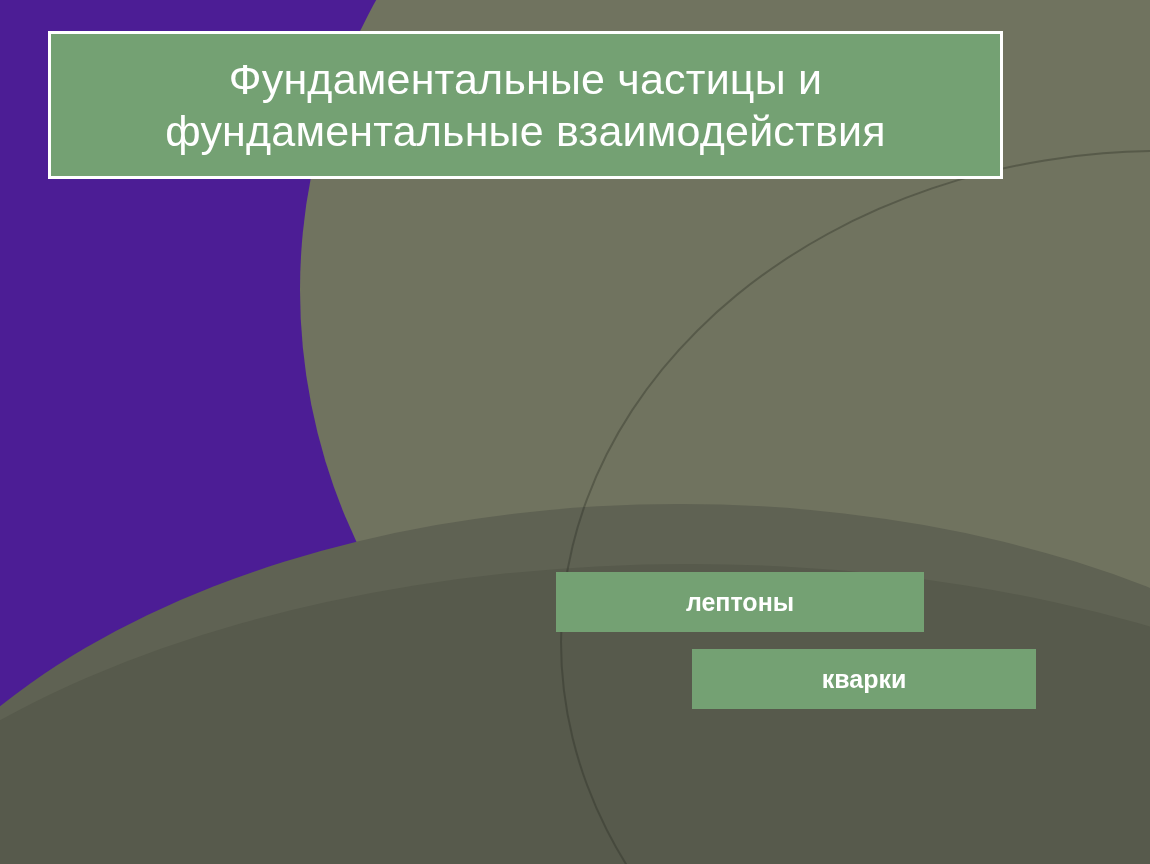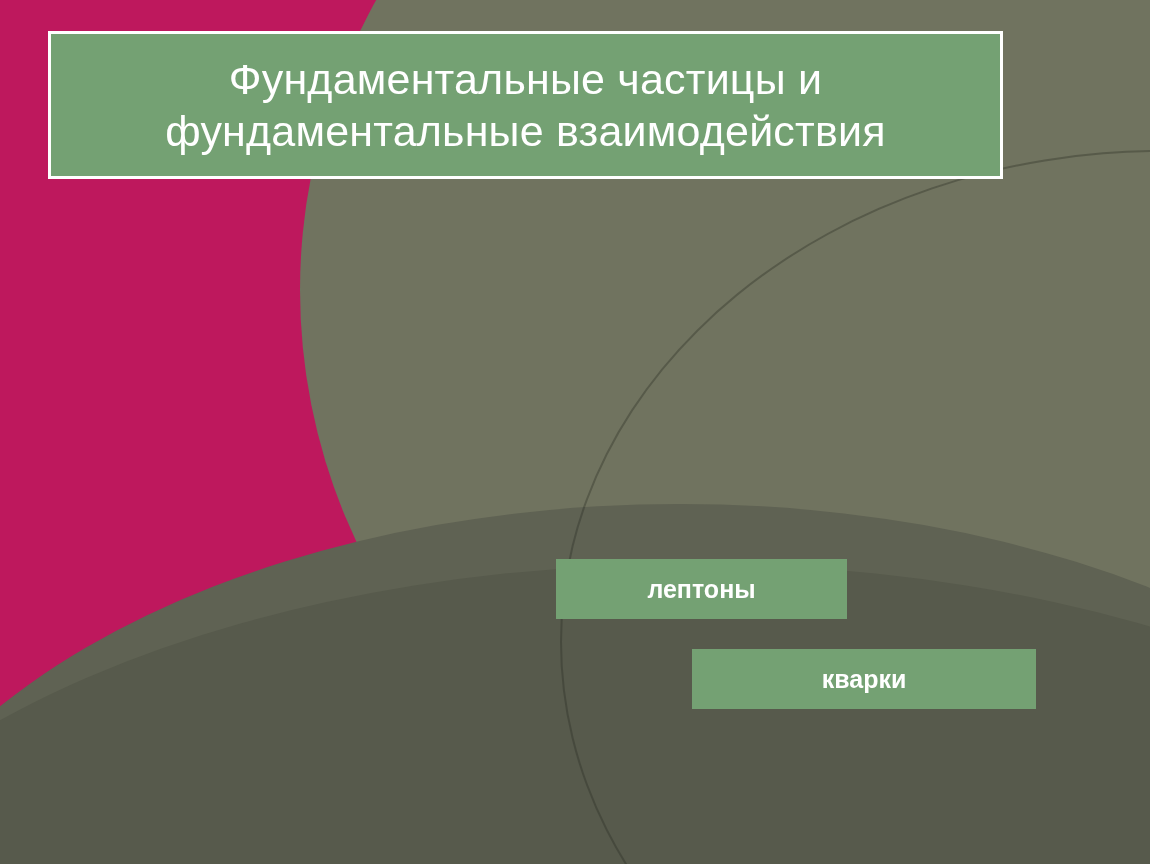--- a/index.html
+++ b/index.html
@@ -9,21 +9,21 @@
   body {
     width: 1150px;
     height: 864px;
     overflow: hidden;
     font-family: "Liberation Sans", sans-serif;
   }
   #slide {
     position: relative;
     width: 1150px;
     height: 864px;
-    background: #be185d;
+    background: #4c1d95;
     overflow: hidden;
   }
   
   .bg-blob-right {
     position: absolute;
     right: -330px;
     top: -300px;
     width: 1180px;
     height: 1180px;
     border-radius: 50%;
@@ -114,22 +114,22 @@
     display: flex;
     align-items: center;
     justify-content: center;
     color: #ffffff;
     font-size: 25px;
     font-weight: bold;
     box-sizing: border-box;
   }
   #box-leptons {
     left: 556px;
-    top: 559px;
-    width: 291px;
+    top: 572px;
+    width: 368px;
     height: 60px;
   }
   #box-quarks {
     left: 692px;
     top: 649px;
     width: 344px;
     height: 60px;
   }
 </style>
 </head>

